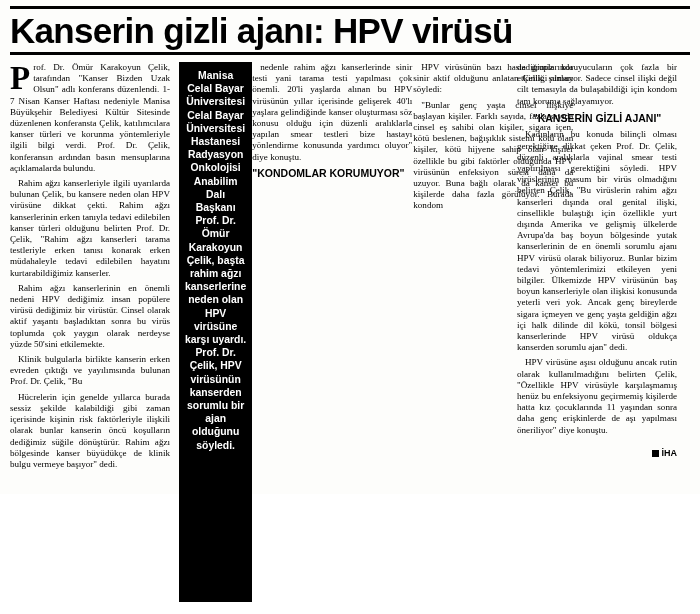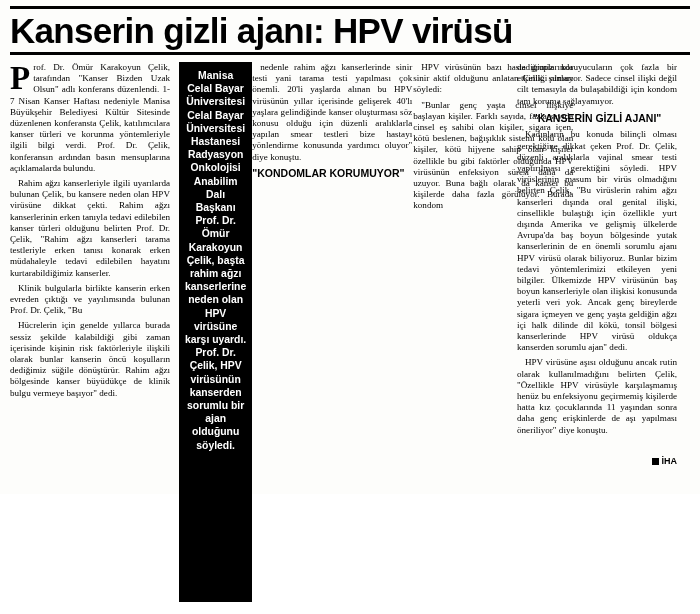--- a/index.html
+++ b/index.html
@@ -167,21 +167,21 @@
   .person.light .body { background: #cfd2cb; }
   .person.mid .body { background: #5a5d55; }
   .person.grey .body { background: #9a9d94; }
   .person.navy .body { background: #2a3140; }
 
   .iha {
     text-align: right;
     font-family: "Liberation Sans", sans-serif;
     font-weight: bold;
     font-size: 9px;
-    margin-top: 20px;
+    margin-top: 12px;
   }
   .iha .sq {
     display: inline-block;
     width: 7px; height: 7px;
     background: #000;
     margin-right: 3px;
     vertical-align: -1px;
   }
 </style>
 </head>
@@ -191,20 +191,21 @@
 
   <div class="headline-rule-top"></div>
   <h1 class="headline">Kanserin gizli ajanı: HPV virüsü</h1>
   <div class="headline-rule-bottom"></div>
 
   <div class="columns">
 
     <div class="col">
       <p class="noindent"><span class="dropcap">P</span><span>rof. Dr. Ömür Karakoyun Çelik, tarafından "Kanser Bizden Uzak Olsun" adlı konferans düzenlendi. 1-7 Nisan Kanser Haftası nedeniyle Manisa Büyükşehir Belediyesi Kültür Sitesinde düzenlenen konferansta Çelik, katılımcılara kanser türleri ve korunma yöntemleriyle ilgili bilgi verdi. Prof. Dr. Çelik, konferansın ardından basın mensuplarına açıklamalarda bulundu.</span></p>
       <p>Rahim ağzı kanserleriyle ilgili uyarılarda bulunan Çelik, bu kanserе neden olan HPV virüsüne dikkat çekti. Rahim ağzı kanserlerinin erken tanıyla tedavi edilebilen kanser türleri olduğunu belirten Prof. Dr. Çelik, "Rahim ağzı kanserleri tarama testleriyle erken tanısı konarak erken müdahaleyle tedavi edilebilen hayatını kurtarabildiğimiz kanserler.</p>
+      <p>Rahim ağzı kanserlerinin en önemli nedeni HPV dediğimiz insan popülere virüsü dediğimiz bir virüstür. Cinsel olarak aktif yaşantı başladıktan sonra bu virüs toplumda çok yaygın olarak nerdeyse yüzde 50'sini etkilemekte.</p>
       <p>Klinik bulgularla birlikte kanserin erken evreden çıktığı ve yayılımsında bulunan Prof. Dr. Çelik, "Bu</p>
       <p>Hücrelerin için genelde yıllarca burada sessiz şekilde kalabildiği gibi zaman içerisinde kişinin risk faktörleriyle ilişkili olarak bunlar kanserin öncü koşulların dediğimiz süğile dönüştürür. Rahim ağzı bölgesinde kanser büyüdükçe de klinik bulgu vermeye başıyor" dedi.</p>
     </div>
 
     <div style="width:329px; display:flex; ">
       <div class="blackbox">Manisa Celal Bayar Üniversitesi Celal Bayar Üniversitesi Hastanesi Radyasyon Onkolojisi Anabilim Dalı Başkanı Prof. Dr. Ömür Karakoyun Çelik, başta rahim ağzı kanserlerine neden olan HPV virüsüne karşı uyardı. Prof. Dr. Çelik, HPV virüsünün kanserden sorumlu bir ajan olduğunu söyledi.</div>
 
       <div style="display:flex; gap:1px;">
         <div class="col">
           <p>nedenle rahim ağzı kanserlerinde sinir testi yani tarama testi yapılması çok önemli. 20'li yaşlarda alınan bu HPV virüsünün yıllar içerisinde gelişerek 40'lı yaşlara gelindiğinde kanser oluşturması söz konusu olduğu için düzenli aralıklarla yapılan smear testleri bize hastayı yönlendirme konusunda yardımcı oluyor" diye konuştu.</p>

